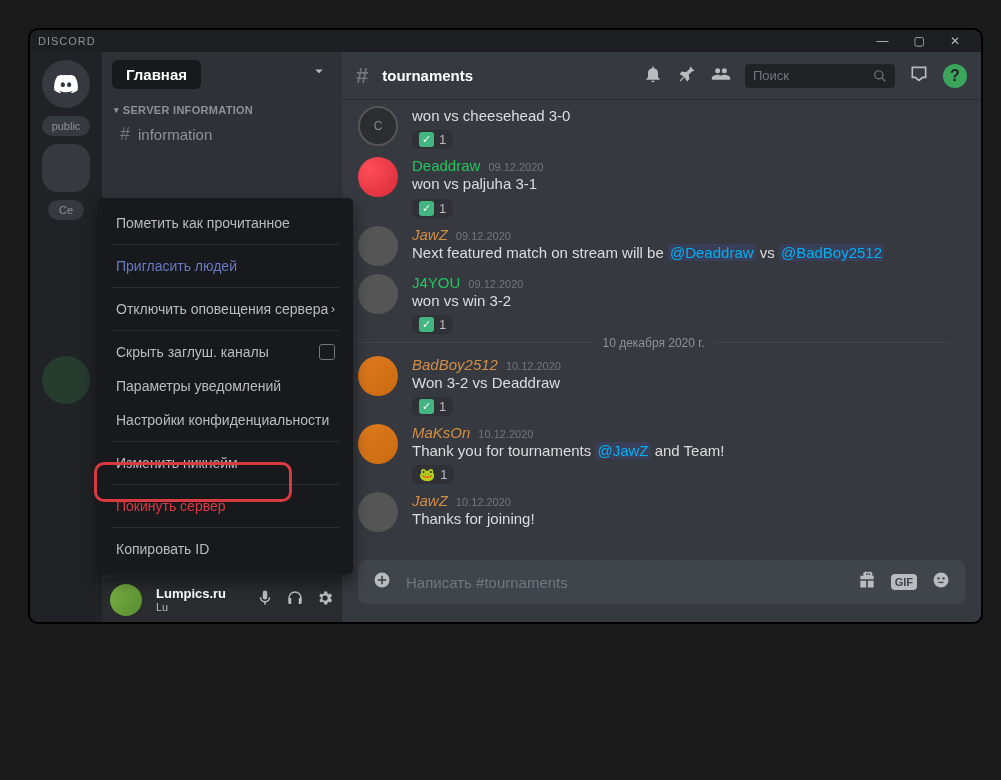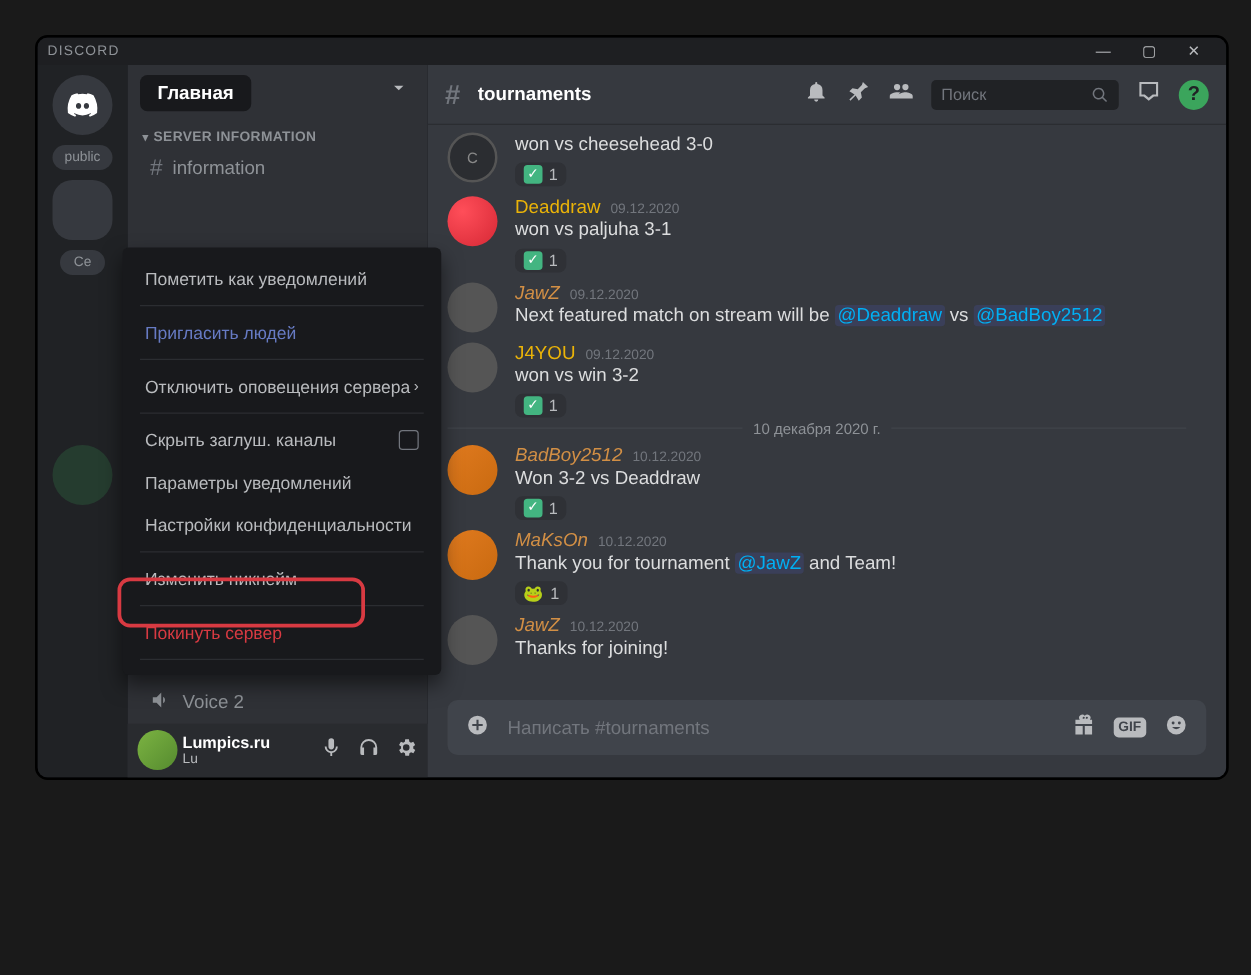--- a/index.html
+++ b/index.html
@@ -36,21 +36,21 @@
   .sidebar{width:240px;background:var(--bg-channels);display:flex;flex-direction:column;}
   .server-head{height:48px;display:flex;align-items:center;padding:0 14px;color:#fff;font-weight:600;font-size:15px;position:relative;}
   .server-head-pill{position:absolute;left:10px;top:8px;background:#18191c;border-radius:6px;padding:6px 14px;}
   .server-head .chev{margin-left:auto;color:#b9bbbe;}
   .cat{padding:12px 8px 2px 12px;color:#8e9297;font-size:11px;font-weight:600;letter-spacing:.3px;display:flex;align-items:center;gap:4px;}
   .cat .arrow{font-size:9px;}
   .chan{display:flex;align-items:center;gap:8px;padding:5px 10px;margin:1px 8px;border-radius:4px;color:#8e9297;font-size:15px;}
   .chan .hash{font-size:18px;color:#72767d;}
   .chan-act{color:#fff;background:#40444b;}
   .chan-add{margin-left:auto;font-size:14px;color:#b9bbbe;}
-  .userbar{margin-top:auto;height:52px;background:#292b2f;display:flex;align-items:center;padding:0 8px;gap:4px;}
+  .userbar{margin-top:auto;height:52px;background:#292b2f;display:flex;align-items:center;padding:0 8px;gap:14px;}
   .userbar .av{width:32px;height:32px;border-radius:50%;background:#3ba55c;}
   .userbar .names{display:flex;flex-direction:column;line-height:1.1;}
   .userbar .n1{color:#fff;font-size:13px;font-weight:600;}
   .userbar .n2{color:#b9bbbe;font-size:11px;}
   .userbar .act{margin-left:auto;display:flex;gap:12px;color:#b9bbbe;}
   
   .chat{flex:1;background:var(--bg-chat);display:flex;flex-direction:column;min-width:0;}
   .chat-head{height:48px;display:flex;align-items:center;padding:0 14px;color:#fff;border-bottom:1px solid #2b2d31;gap:14px;}
   .chat-head .hash{color:#72767d;font-size:22px;font-weight:600;}
   .chat-head .title{font-weight:600;font-size:15px;color:#fff;}
@@ -60,21 +60,21 @@
   .help{width:24px;height:24px;border-radius:50%;background:#3ba55c;color:#202225;display:flex;align-items:center;justify-content:center;font-weight:700;}
   
   .msgs{flex:1;overflow:hidden;padding:6px 16px 6px 0;}
   .msg{display:flex;padding:6px 0 2px 16px;gap:14px;}
   .av{width:40px;height:40px;border-radius:50%;background:#555;flex-shrink:0;}
   .av-red{background:radial-gradient(circle at 30% 30%,#ff4e59,#d62835);}
   .av-grey{background:#555;}
   .av-orange{background:linear-gradient(135deg,#e07a1f,#c96a10);}
   .body{min-width:0;}
   .hdr{display:flex;align-items:baseline;gap:8px;}
-  .name{color:#eab308;font-size:15px;font-weight:500;}
+  .name{color:#22c55e;font-size:15px;font-weight:500;}
   .name-acc{color:#d28f45;font-style:italic;}
   .date{color:#72767d;font-size:11px;}
   .txt{color:#dcddde;font-size:15px;line-height:1.35;}
   .mention{color:var(--accent);background:rgba(88,101,242,.15);padding:0 2px;border-radius:3px;}
   .reacts{display:flex;gap:6px;margin-top:4px;}
   .react{background:#2f3136;border-radius:6px;padding:2px 7px;display:flex;align-items:center;gap:5px;color:#b9bbbe;font-size:13px;}
   .react .em{width:15px;height:15px;display:inline-block;background:var(--green);border-radius:3px;}
   .react .em::after{content:"✓";color:#fff;font-size:11px;display:block;text-align:center;line-height:15px;}
   .date-divider{display:flex;align-items:center;margin:0 16px;color:#8e9297;font-size:12px;gap:8px;}
   .date-divider::before,.date-divider::after{content:"";flex:1;height:1px;background:#40444b;}
@@ -310,21 +310,21 @@
         </div>
 
         <div class="msg">
           <div class="av av-orange"></div>
           <div class="body">
             <div class="hdr">
                   <span class="name name-acc">MaKsOn</span>
                   <span class="date">10.12.2020</span>
                 </div>
             <div class="txt">
-              <span>Thank you for tournament </span><span class="mention">@JawZ</span><span> and Team!</span>
+              <span>Thank you for tournaments </span><span class="mention">@JawZ</span><span> and Team!</span>
             </div>
             <div class="reacts">
                   <div class="react">
                     <span>🐸</span>
                     <span>1</span>
                   </div>
                 </div>
           </div>
         </div>
 
@@ -360,21 +360,21 @@
                   <path fill="#40444b" d="M8 14a5 5 0 0 0 8 0Z"></path>
                 </svg></span>
         </div>
       </div>
     </div>
 
   </div>
 
   <div class="ctx">
     <div class="ctx-item">
-          <span>Пометить как уведомлений</span>
+          <span>Пометить как прочитанное</span>
         </div>
     <div class="ctx-sep"></div>
     <div class="ctx-item ctx-accent">
           <span>Пригласить людей</span>
         </div>
     <div class="ctx-sep"></div>
     <div class="ctx-item">
           <span>Отключить оповещения сервера</span>
           <span class="sp"></span>
           <span class="ctx-arrow">›</span>
@@ -393,18 +393,21 @@
         </div>
     <div class="ctx-sep"></div>
     <div class="ctx-item">
           <span>Изменить никнейм</span>
         </div>
     <div class="ctx-sep"></div>
     <div class="ctx-item ctx-danger">
           <span>Покинуть сервер</span>
         </div>
     <div class="ctx-sep"></div>
+    <div class="ctx-item">
+          <span>Копировать ID</span>
+        </div>
   </div>
 
   <div class="highlight" style="left:64px;top:432px;width:198px;height:40px;"></div>
 
  </div>
 </div>
 
 </body></html>

